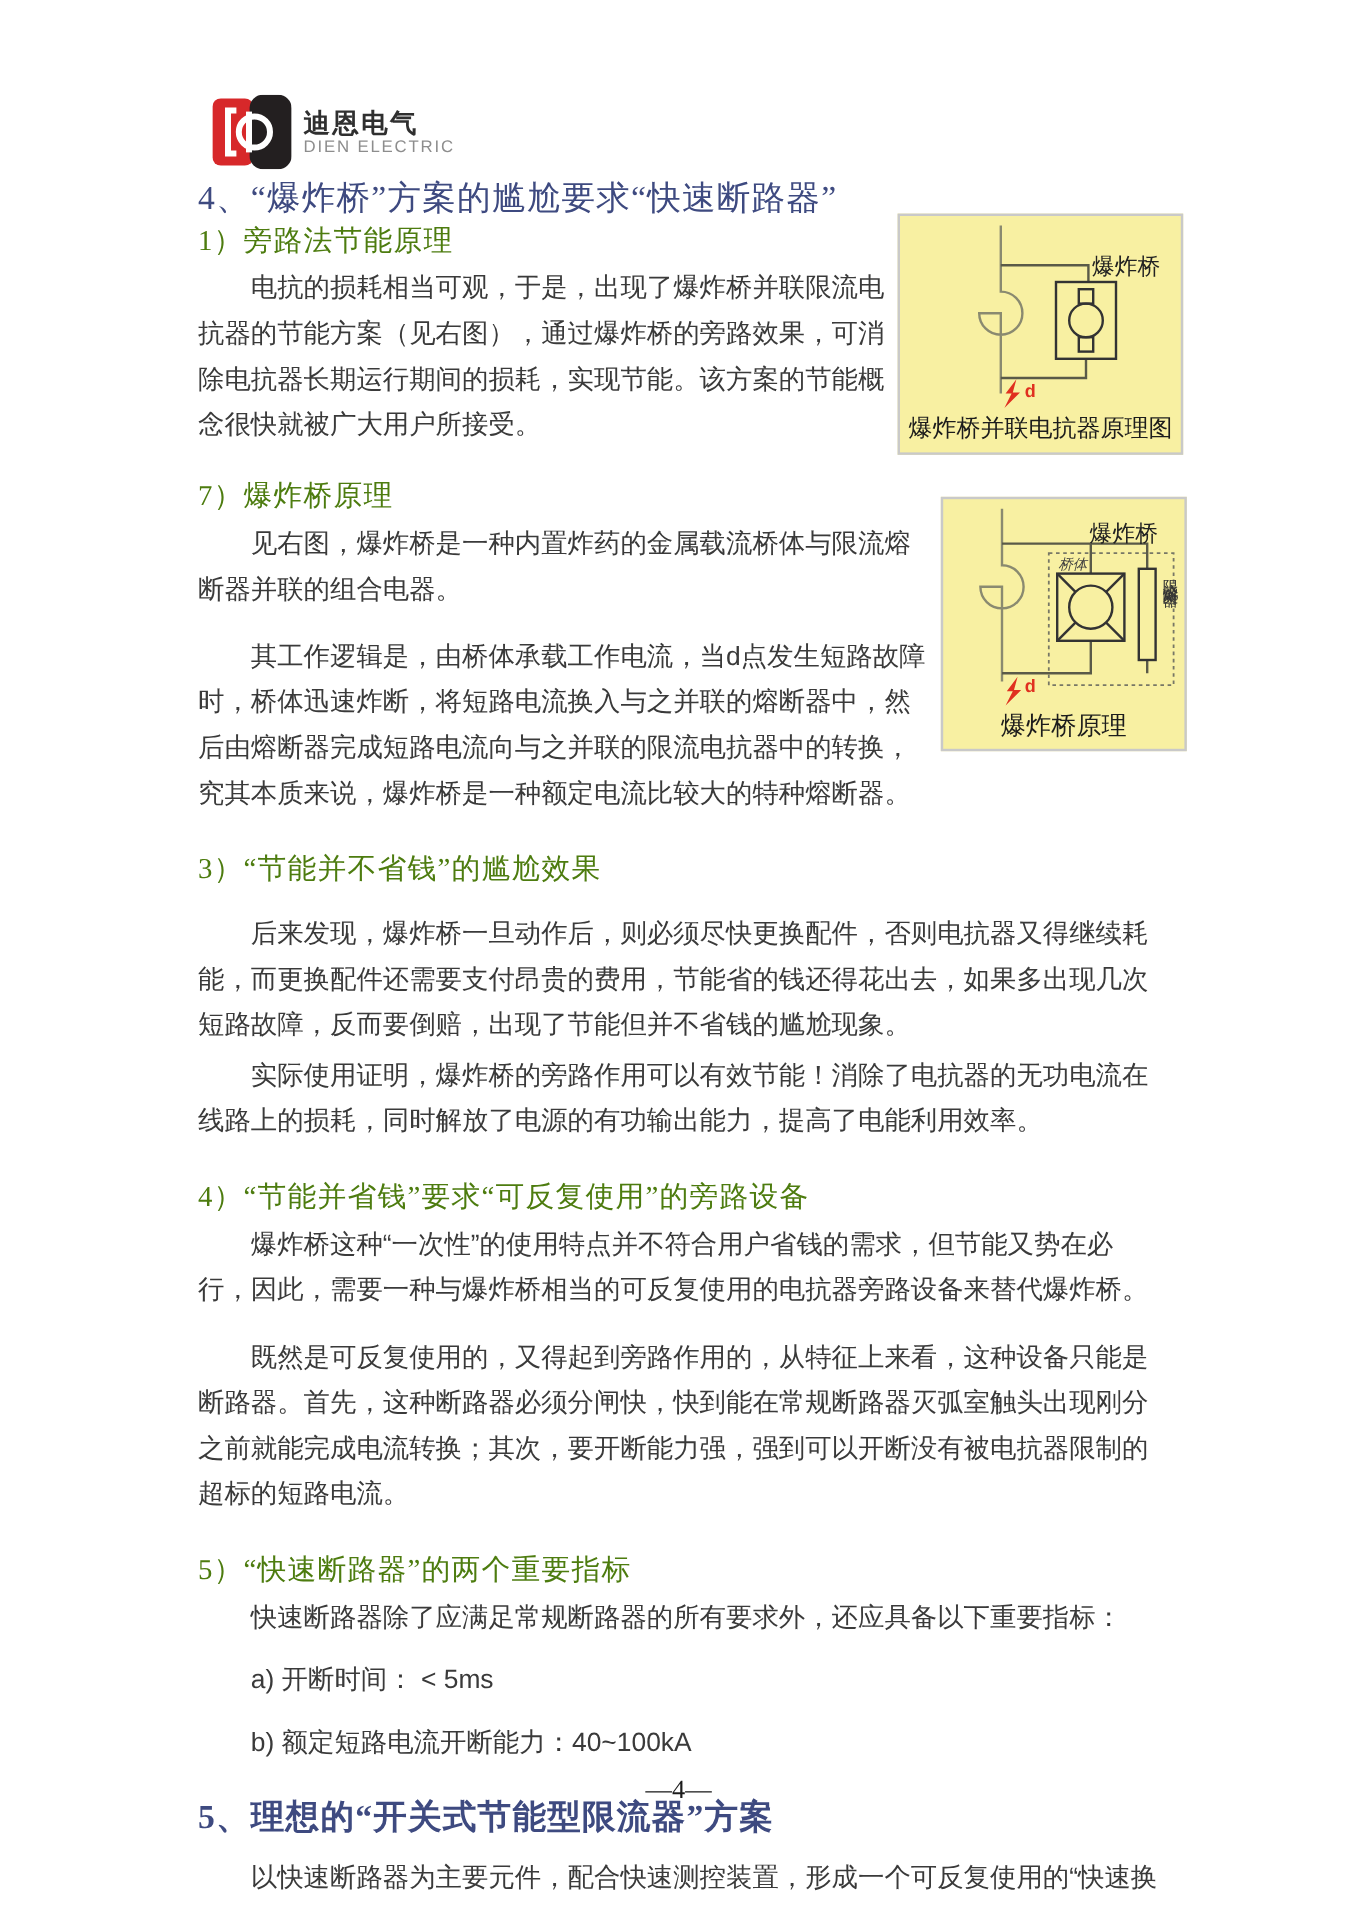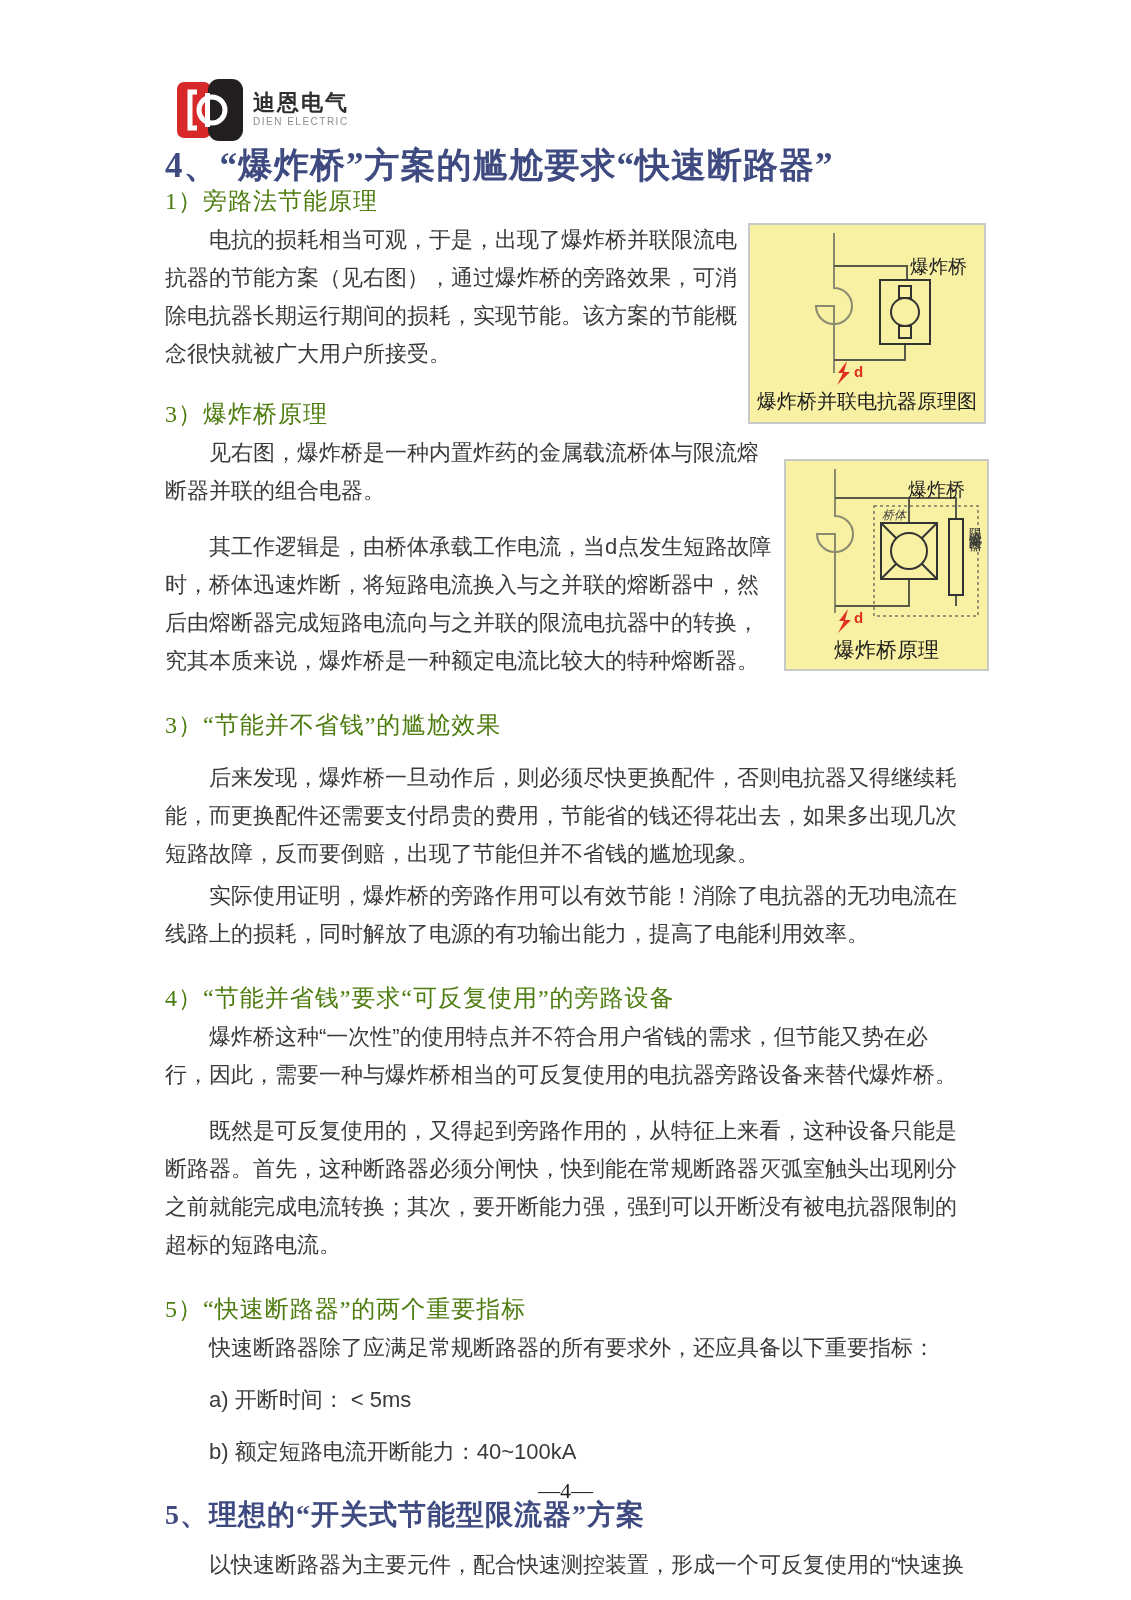--- a/index.html
+++ b/index.html
@@ -5,26 +5,26 @@
   html,body { margin:0; padding:0; background:#ffffff; }
   .page {
     position:relative; width:1131px; height:1600px; background:#ffffff;
     font-family:"Liberation Sans", sans-serif; color:#3a3a3a; overflow:hidden;
   }
   .content { position:absolute; left:165px; top:76px; width:802px; }
 
   
   .logo { display:flex; align-items:center; gap:10px; height:68px; margin-bottom:4px;padding-left:12px; }
   .logo-text-cn { font-size:22px; font-weight:bold; color:#2f2f2f; letter-spacing:2px; line-height:24px; }
-  .logo-text-en { font-size:10px; color:#8d8d8d; letter-spacing:1.5px; line-height:14px; }
+  .logo-text-en { font-size:14px; color:#8d8d8d; letter-spacing:1.5px; line-height:14px; }
 
   
   .h-main {
     font-family:"Liberation Serif", serif; color:#3e4a80;
-    font-size:35px; font-weight:700; line-height:36px; margin:2px 0 2px 0; letter-spacing:1px;
+    font-size:28px; font-weight:400; line-height:36px; margin:2px 0 2px 0; letter-spacing:1px;
   }
   .h-sub {
     font-family:"Liberation Serif", serif; color:#4d7c0f;
     font-size:24px; font-weight:500; line-height:31px; letter-spacing:1px;
   }
   .h2-main {
     font-family:"Liberation Serif", serif; color:#3e4a80;
     font-size:28px; font-weight:600; line-height:36px; margin-top:26px; letter-spacing:1px;
   }
 
@@ -35,21 +35,21 @@
   .para.wide { width:802px; }
   .para.last { line-height:47px; margin-top:8px; }
   .list-item { font-size:22px; line-height:38px; margin:14px 0 0 44px; color:#3a3a3a; }
 
   .mt26 { margin-top:26px; }
   .mt30 { margin-top:30px; }
   .mt18 { margin-top:18px; }
 
   
   .figure {
-    position:absolute; background:#f8f0a2; border:2px solid #c9c9c9; box-sizing:border-box;margin-top:45px;
+    position:absolute; background:#f8f0a2; border:2px solid #c9c9c9; box-sizing:border-box;
   }
   #figure1 { left:748px; top:178px; width:238px; height:201px; }
   #figure2 { left:784px; top:414px; width:205px; height:212px; }
   .fig-caption {
     position:absolute; left:0; right:0; text-align:center;
     font-size:20px; color:#1c1c1c; font-family:"Liberation Sans", sans-serif;
   }
   #figure1 .fig-caption { bottom:7px; }
   #figure2 .fig-caption { bottom:5px; font-size:21px; }
   .fig-label { position:absolute; font-size:19px; color:#222; }
@@ -84,21 +84,21 @@
         <div class="logo-text-cn">迪恩电气</div>
         <div class="logo-text-en">DIEN ELECTRIC</div>
       </div>
     </div>
 
     <div class="h-main">4、“爆炸桥”方案的尴尬要求“快速断路器”</div>
 
     <div class="h-sub">1）旁路法节能原理</div>
     <p class="para narrow1">电抗的损耗相当可观，于是，出现了爆炸桥并联限流电抗器的节能方案（见右图），通过爆炸桥的旁路效果，可消除电抗器长期运行期间的损耗，实现节能。该方案的节能概念很快就被广大用户所接受。</p>
 
-    <div class="h-sub mt26">3）爆炸桥原理</div>
+    <div class="h-sub mt26">7）爆炸桥原理</div>
     <p class="para narrow2">见右图，爆炸桥是一种内置炸药的金属载流桥体与限流熔断器并联的组合电器。</p>
     <p class="para narrow2 mt18">其工作逻辑是，由桥体承载工作电流，当d点发生短路故障时，桥体迅速炸断，将短路电流换入与之并联的熔断器中，然后由熔断器完成短路电流向与之并联的限流电抗器中的转换，究其本质来说，爆炸桥是一种额定电流比较大的特种熔断器。</p>
 
     <div class="h-sub mt30">3）“节能并不省钱”的尴尬效果</div>
     <p class="para wide mt18">后来发现，爆炸桥一旦动作后，则必须尽快更换配件，否则电抗器又得继续耗能，而更换配件还需要支付昂贵的费用，节能省的钱还得花出去，如果多出现几次短路故障，反而要倒赔，出现了节能但并不省钱的尴尬现象。</p>
     <p class="para wide">实际使用证明，爆炸桥的旁路作用可以有效节能！消除了电抗器的无功电流在线路上的损耗，同时解放了电源的有功输出能力，提高了电能利用效率。</p>
 
     <div class="h-sub mt30">4）“节能并省钱”要求“可反复使用”的旁路设备</div>
     <p class="para wide">爆炸桥这种“一次性”的使用特点并不符合用户省钱的需求，但节能又势在必行，因此，需要一种与爆炸桥相当的可反复使用的电抗器旁路设备来替代爆炸桥。</p>
     <p class="para wide mt18">既然是可反复使用的，又得起到旁路作用的，从特征上来看，这种设备只能是断路器。首先，这种断路器必须分闸快，快到能在常规断路器灭弧室触头出现刚分之前就能完成电流转换；其次，要开断能力强，强到可以开断没有被电抗器限制的超标的短路电流。</p>

